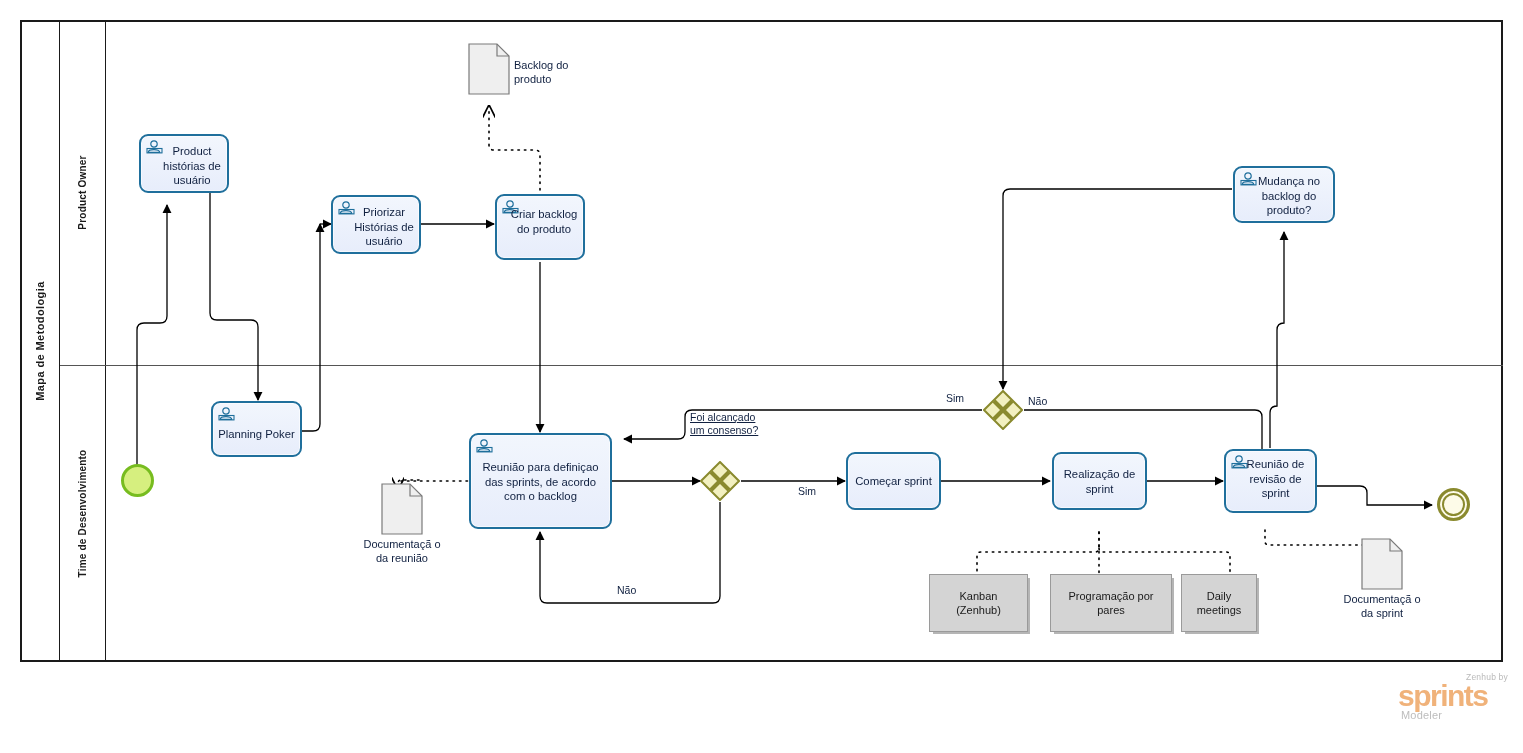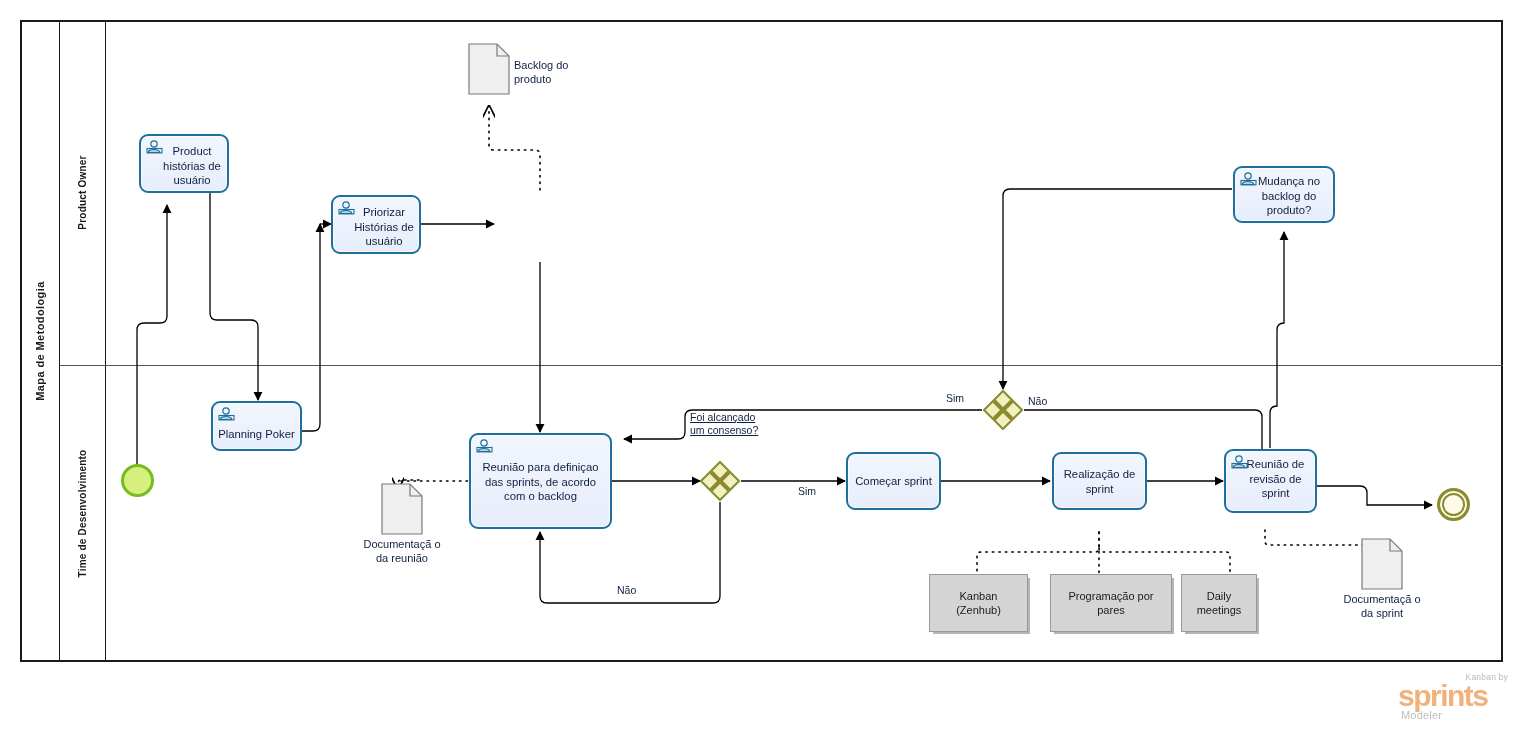--- a/index.html
+++ b/index.html
@@ -148,33 +148,43 @@
     <span class="t-icon">
       <svg width="17" height="15" viewBox="0 0 17 15">
           <circle cx="8" cy="5" r="3.2" fill="none" stroke="#1f6f9c" stroke-width="1.2"></circle>
           <path d="M2.2,13.4 C2.2,9.6 13.8,9.6 13.8,13.4 Z" fill="none" stroke="#1f6f9c" stroke-width="1.2"></path>
           <rect x="1" y="9.5" width="15" height="4.4" fill="none" stroke="#1f6f9c" stroke-width="1.1"></rect>
         </svg>
     </span>
     <span class="t-label" style="top:8px;padding-left:16px;">Priorizar Histórias de usuário</span>
   </div>
 
+  <div class="task" style="left:495px;top:194px;width:90px;height:66px;">
+    <span class="t-icon">
+      <svg width="17" height="15" viewBox="0 0 17 15">
+          <circle cx="8" cy="5" r="3.2" fill="none" stroke="#1f6f9c" stroke-width="1.2"></circle>
+          <path d="M2.2,13.4 C2.2,9.6 13.8,9.6 13.8,13.4 Z" fill="none" stroke="#1f6f9c" stroke-width="1.2"></path>
+          <rect x="1" y="9.5" width="15" height="4.4" fill="none" stroke="#1f6f9c" stroke-width="1.1"></rect>
+        </svg>
+    </span>
+    <span class="t-label" style="top:11px;padding-left:8px;">Criar backlog do produto</span>
+  </div>
 
   <div class="task" style="left:1233px;top:166px;width:102px;height:57px;padding-left:45px;">
     <span class="t-icon">
       <svg width="17" height="15" viewBox="0 0 17 15">
           <circle cx="8" cy="5" r="3.2" fill="none" stroke="#1f6f9c" stroke-width="1.2"></circle>
           <path d="M2.2,13.4 C2.2,9.6 13.8,9.6 13.8,13.4 Z" fill="none" stroke="#1f6f9c" stroke-width="1.2"></path>
           <rect x="1" y="9.5" width="15" height="4.4" fill="none" stroke="#1f6f9c" stroke-width="1.1"></rect>
         </svg>
     </span>
     <span class="t-label" style="top:6px;padding-left:10px;">Mudança no backlog do produto?</span>
   </div>
 
-  <div class="task" style="left:211px;top:401px;width:91px;height:50px;">
+  <div class="task" style="left:211px;top:401px;width:91px;height:56px;">
     <span class="t-icon">
       <svg width="17" height="15" viewBox="0 0 17 15">
           <circle cx="8" cy="5" r="3.2" fill="none" stroke="#1f6f9c" stroke-width="1.2"></circle>
           <path d="M2.2,13.4 C2.2,9.6 13.8,9.6 13.8,13.4 Z" fill="none" stroke="#1f6f9c" stroke-width="1.2"></path>
           <rect x="1" y="9.5" width="15" height="4.4" fill="none" stroke="#1f6f9c" stroke-width="1.1"></rect>
         </svg>
     </span>
     <span class="t-label" style="top:24px;">Planning Poker</span>
   </div>
 
@@ -257,18 +267,18 @@
   </div>
 
   <div class="elabel" style="left:690px;top:411px;text-align:left;text-decoration:underline;">Foi alcançado
 um consenso?</div>
   <div class="elabel" style="left:798px;top:485px;">Sim</div>
   <div class="elabel" style="left:617px;top:584px;">Não</div>
   <div class="elabel" style="left:946px;top:392px;">Sim</div>
   <div class="elabel" style="left:1028px;top:395px;">Não</div>
 
   <div class="logo">
-    <span class="pw">Kanban by</span>
+    <span class="pw">Zenhub by</span>
     <span class="bz">sprints</span>
     <span class="md">Modeler</span>
   </div>
 
 </div>
 
 </body></html>

